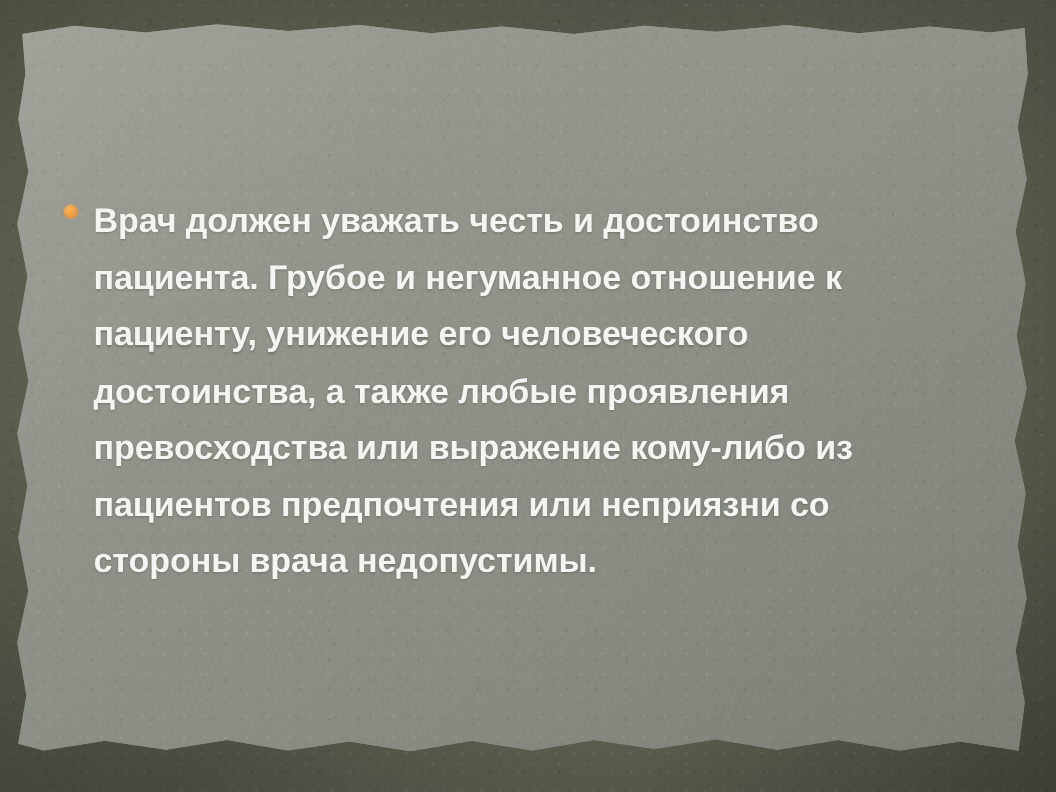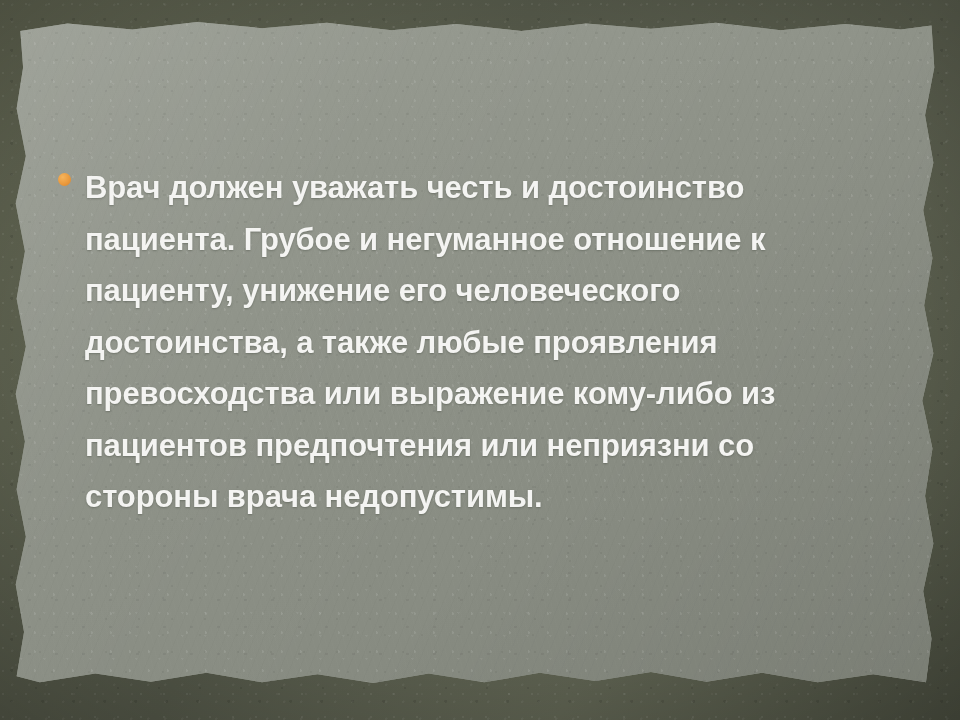--- a/index.html
+++ b/index.html
@@ -95,21 +95,21 @@
     background-image:
       repeating-linear-gradient(76deg, rgba(255,255,255,0.05) 0 1px, transparent 1px 6px),
       repeating-linear-gradient(-68deg, rgba(0,0,0,0.035) 0 1px, transparent 1px 9px);
     pointer-events: none;
   }
 
   
   .content-body {
     position: absolute;
     left: 55px;
-    top: 162px;
+    top: 175px;
     width: 800px;
   }
 
   .bullet-item {
     position: relative;
     padding-left: 30px;
   }
 
   .bullet-marker {
     position: absolute;

